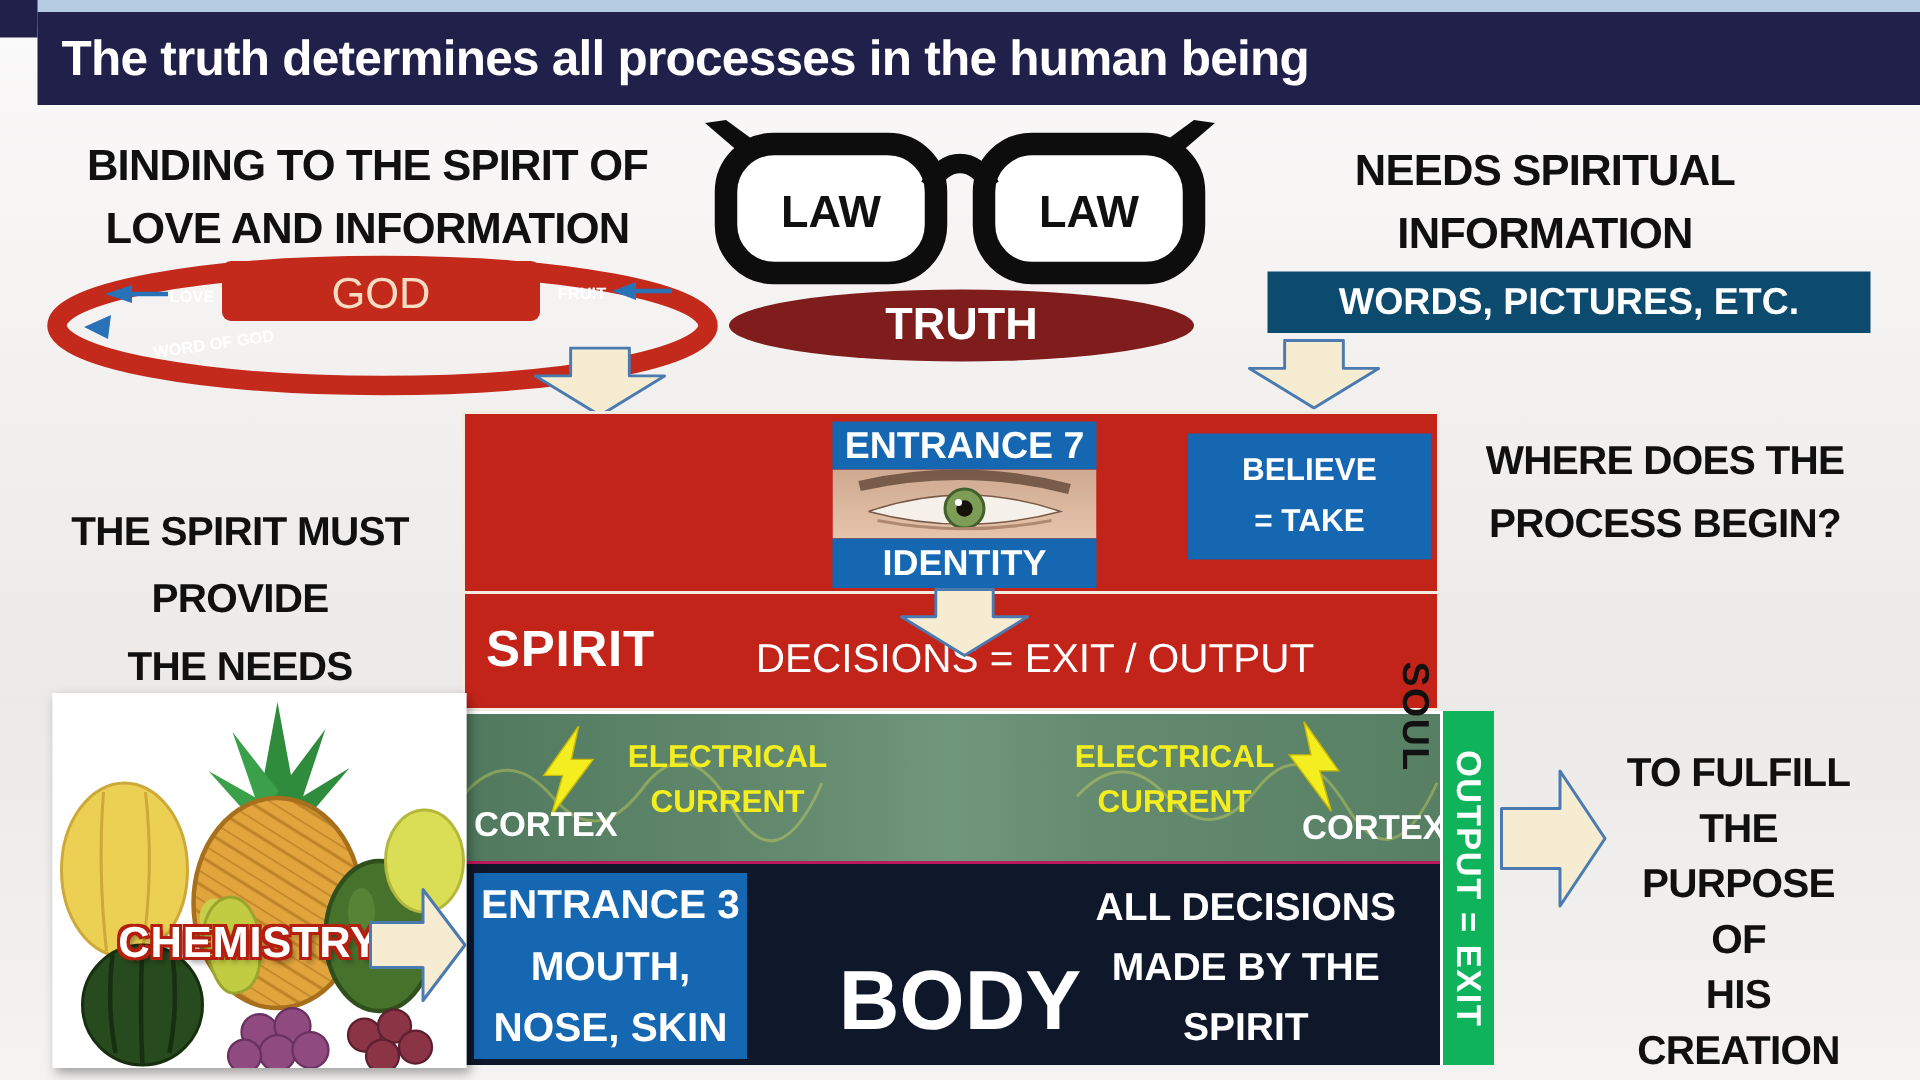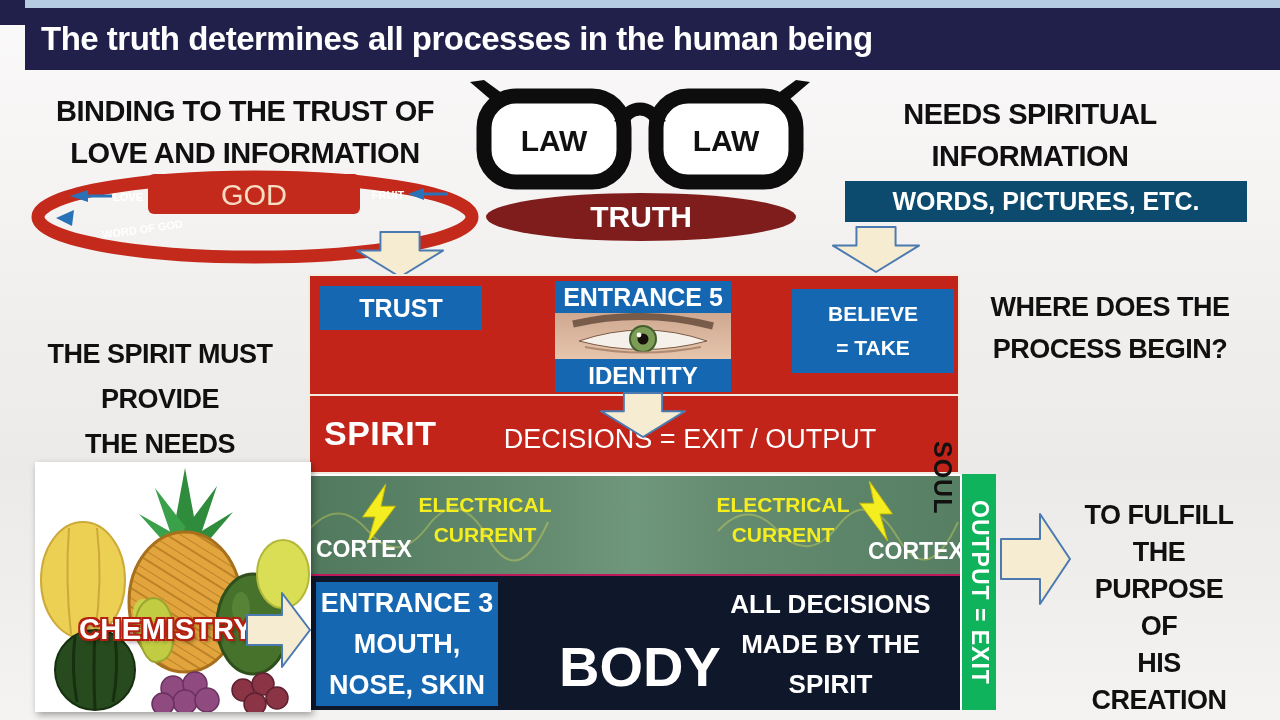--- a/index.html
+++ b/index.html
@@ -93,21 +93,21 @@
 </head>
 <body>
 
 <div class="abs" id="bottomstrip"></div>
 <div class="abs" id="corner"></div>
 
 <div class="abs" id="header">
   <div class="title">The truth determines all processes in the human being</div>
 </div>
 
-<div class="abs heading pre ctr" id="h-binding">BINDING TO THE TRUST OF
+<div class="abs heading pre ctr" id="h-binding">BINDING TO THE SPIRIT OF
 LOVE AND INFORMATION</div>
 
 <svg class="abs" id="god-svg" viewBox="0 0 455 95">
   <ellipse cx="227" cy="47" rx="217" ry="40" fill="none" stroke="#c42a1c" stroke-width="13"></ellipse>
   <rect x="120" y="4" width="212" height="40" rx="6" fill="#c42a1c"></rect>
   <text x="226" y="35" text-anchor="middle" font-size="29" fill="#f6ddc2">GOD</text>
   <path d="M60,26 H84" stroke="#2a72b8" stroke-width="3"></path>
   <polygon points="42,26 60,20 60,32" fill="#2a72b8"></polygon>
   <text x="100" y="31" text-anchor="middle" font-size="11" font-weight="bold" fill="#fff">LOVE</text>
   <text x="360" y="29" text-anchor="middle" font-size="11" font-weight="bold" fill="#fff">FRUIT</text>
@@ -146,22 +146,21 @@
 OF THE BODY</div>
 <div class="abs note pre ctr" id="note-begin">WHERE DOES THE
 PROCESS BEGIN?</div>
 <div class="abs note pre ctr" id="note-fulfill">TO FULFILL
 THE
 PURPOSE OF
 HIS
 CREATION</div>
 
 <div class="abs" id="redbox">
-  <div class="abs blue-box" id="trust">TRUST</div>
-  <div class="abs blue-box" id="ent1">ENTRANCE 5</div>
+  <div class="abs blue-box" id="ent1">ENTRANCE 7</div>
   <svg class="abs" id="eye" viewBox="0 0 176 46">
     <defs>
       <linearGradient id="skin" x1="0" y1="0" x2="0" y2="1">
         <stop offset="0" stop-color="#cfa890"></stop>
           <stop offset="1" stop-color="#e6c5ac"></stop>
       </linearGradient>
     </defs>
     <rect width="176" height="46" fill="url(#skin)"></rect>
     <path d="M18,11 Q88,-5 158,13" stroke="#5a4030" stroke-width="7" fill="none" opacity="0.75"></path>
     <path d="M24,28 Q88,6 152,28 Q88,45 24,28" fill="#f5f1ea" stroke="#7a5a46" stroke-width="1"></path>

